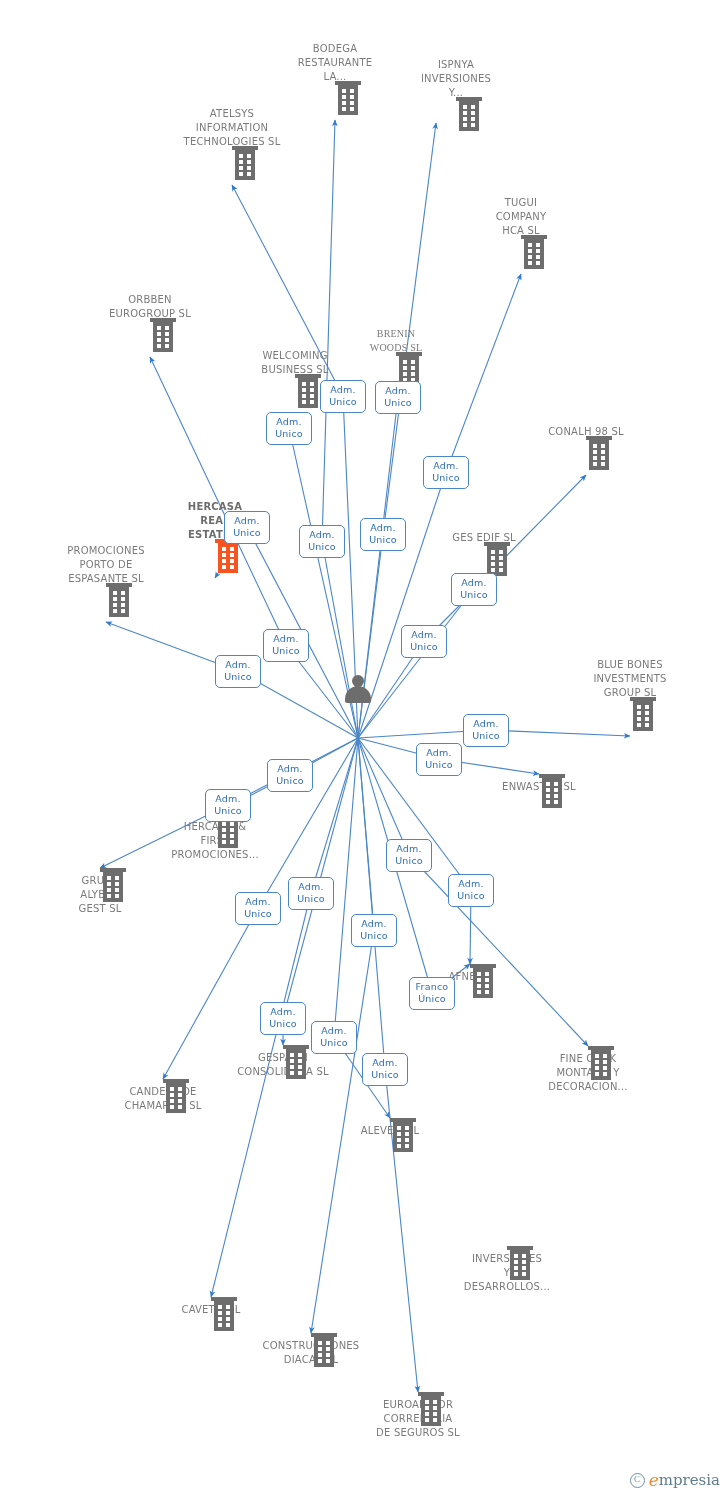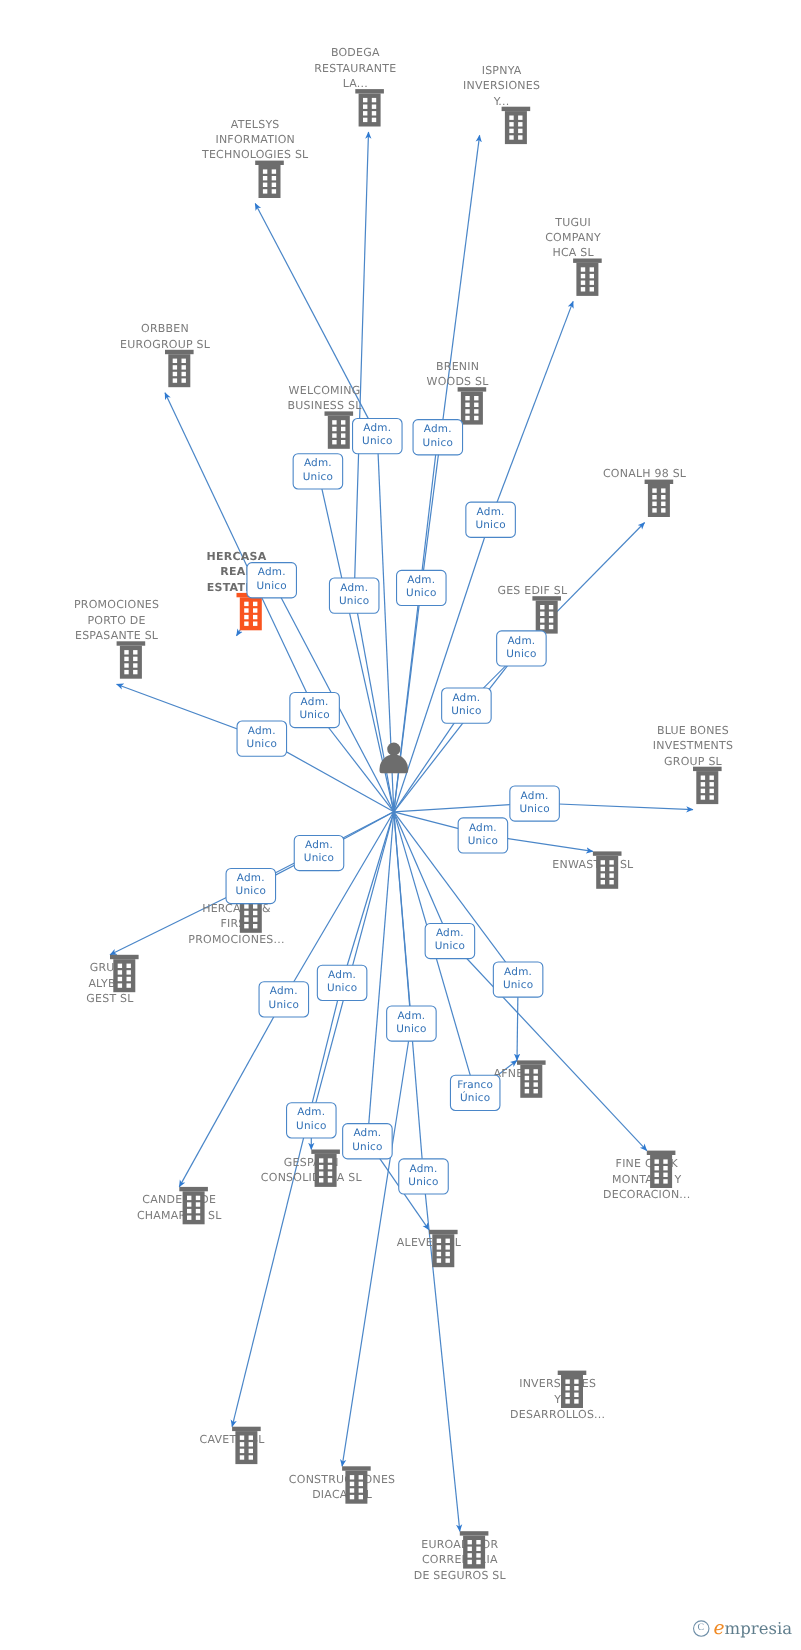--- a/index.html
+++ b/index.html
@@ -111,37 +111,37 @@
         <line x1="432" y1="993" x2="470" y2="964" marker-end="url(#arw)"></line>
         <line x1="358" y1="738" x2="283" y2="1018"></line>
         <line x1="283" y1="1018" x2="283" y2="1045" marker-end="url(#arw)"></line>
         <line x1="358" y1="738" x2="334" y2="1037"></line>
         <line x1="334" y1="1037" x2="390" y2="1118" marker-end="url(#arw)"></line>
         <line x1="358" y1="738" x2="385" y2="1069"></line>
         <line x1="385" y1="1069" x2="418" y2="1392" marker-end="url(#arw)"></line>
       </g>
   </svg>
   <div id="nodes">
-      <div class="node capabove" style="left: 323px; top: 42px;"><div class="caption">BODEGA
+      <div class="node capabove" style="left: 335px; top: 42px;"><div class="caption">BODEGA
 RESTAURANTE
 LA...</div><span class="bldg"><span class="body"></span><span class="base"></span><span class="w" style="left: 7px; top: 4px;"></span><span class="w" style="left: 15px; top: 4px;"></span><span class="w" style="left: 7px; top: 10px;"></span><span class="w" style="left: 15px; top: 10px;"></span><span class="w" style="left: 7px; top: 16px;"></span><span class="w" style="left: 15px; top: 16px;"></span><span class="w" style="left: 7px; top: 22px;"></span><span class="w" style="left: 15px; top: 22px;"></span></span></div>
       <div class="node capabove" style="left: 456px; top: 45px; margin-top: 13px;"><div class="caption">ISPNYA
 INVERSIONES
 Y...</div><span class="bldg"><span class="body"></span><span class="base"></span><span class="w" style="left: 7px; top: 4px;"></span><span class="w" style="left: 15px; top: 4px;"></span><span class="w" style="left: 7px; top: 10px;"></span><span class="w" style="left: 15px; top: 10px;"></span><span class="w" style="left: 7px; top: 16px;"></span><span class="w" style="left: 15px; top: 16px;"></span><span class="w" style="left: 7px; top: 22px;"></span><span class="w" style="left: 15px; top: 22px;"></span></span></div>
       <div class="node capabove" style="left: 232px; top: 107px;"><div class="caption">ATELSYS
 INFORMATION
 TECHNOLOGIES SL</div><span class="bldg"><span class="body"></span><span class="base"></span><span class="w" style="left: 7px; top: 4px;"></span><span class="w" style="left: 15px; top: 4px;"></span><span class="w" style="left: 7px; top: 10px;"></span><span class="w" style="left: 15px; top: 10px;"></span><span class="w" style="left: 7px; top: 16px;"></span><span class="w" style="left: 15px; top: 16px;"></span><span class="w" style="left: 7px; top: 22px;"></span><span class="w" style="left: 15px; top: 22px;"></span></span></div>
       <div class="node capabove" style="left: 521px; top: 196px;"><div class="caption">TUGUI
 COMPANY
 HCA SL</div><span class="bldg"><span class="body"></span><span class="base"></span><span class="w" style="left: 7px; top: 4px;"></span><span class="w" style="left: 15px; top: 4px;"></span><span class="w" style="left: 7px; top: 10px;"></span><span class="w" style="left: 15px; top: 10px;"></span><span class="w" style="left: 7px; top: 16px;"></span><span class="w" style="left: 15px; top: 16px;"></span><span class="w" style="left: 7px; top: 22px;"></span><span class="w" style="left: 15px; top: 22px;"></span></span></div>
       <div class="node capabove" style="left: 150px; top: 293px;"><div class="caption">ORBBEN
 EUROGROUP SL</div><span class="bldg"><span class="body"></span><span class="base"></span><span class="w" style="left: 7px; top: 4px;"></span><span class="w" style="left: 15px; top: 4px;"></span><span class="w" style="left: 7px; top: 10px;"></span><span class="w" style="left: 15px; top: 10px;"></span><span class="w" style="left: 7px; top: 16px;"></span><span class="w" style="left: 15px; top: 16px;"></span><span class="w" style="left: 7px; top: 22px;"></span><span class="w" style="left: 15px; top: 22px;"></span></span></div>
       <div class="node capabove" style="left: 295px; top: 349px;"><div class="caption">WELCOMING
 BUSINESS SL</div><span class="bldg"><span class="body"></span><span class="base"></span><span class="w" style="left: 7px; top: 4px;"></span><span class="w" style="left: 15px; top: 4px;"></span><span class="w" style="left: 7px; top: 10px;"></span><span class="w" style="left: 15px; top: 10px;"></span><span class="w" style="left: 7px; top: 16px;"></span><span class="w" style="left: 15px; top: 16px;"></span><span class="w" style="left: 7px; top: 22px;"></span><span class="w" style="left: 15px; top: 22px;"></span></span></div>
-      <div class="node capabove" style="left: 416px; top: 327px;"><div class="caption">BRENIN
+      <div class="node capabove" style="left: 396px; top: 327px; font-family: Liberation Serif, serif;"><div class="caption">BRENIN
 WOODS SL</div><span class="bldg"><span class="body"></span><span class="base"></span><span class="w" style="left: 7px; top: 4px;"></span><span class="w" style="left: 15px; top: 4px;"></span><span class="w" style="left: 7px; top: 10px;"></span><span class="w" style="left: 15px; top: 10px;"></span><span class="w" style="left: 7px; top: 16px;"></span><span class="w" style="left: 15px; top: 16px;"></span><span class="w" style="left: 7px; top: 22px;"></span><span class="w" style="left: 15px; top: 22px;"></span></span></div>
       <div class="node capabove" style="left: 586px; top: 425px;"><div class="caption">CONALH 98  SL</div><span class="bldg"><span class="body"></span><span class="base"></span><span class="w" style="left: 7px; top: 4px;"></span><span class="w" style="left: 15px; top: 4px;"></span><span class="w" style="left: 7px; top: 10px;"></span><span class="w" style="left: 15px; top: 10px;"></span><span class="w" style="left: 7px; top: 16px;"></span><span class="w" style="left: 15px; top: 16px;"></span><span class="w" style="left: 7px; top: 22px;"></span><span class="w" style="left: 15px; top: 22px;"></span></span></div>
       <div class="node capabove" style="left: 484px; top: 531px;"><div class="caption">GES EDIF SL</div><span class="bldg"><span class="body"></span><span class="base"></span><span class="w" style="left: 7px; top: 4px;"></span><span class="w" style="left: 15px; top: 4px;"></span><span class="w" style="left: 7px; top: 10px;"></span><span class="w" style="left: 15px; top: 10px;"></span><span class="w" style="left: 7px; top: 16px;"></span><span class="w" style="left: 15px; top: 16px;"></span><span class="w" style="left: 7px; top: 22px;"></span><span class="w" style="left: 15px; top: 22px;"></span></span></div>
       <div class="node capabove focus" style="left: 215px; top: 500px;"><div class="caption">HERCASA
 REAL
 ESTATE...</div><span class="bldg"><span class="body"></span><span class="base"></span><span class="w" style="left: 7px; top: 4px;"></span><span class="w" style="left: 15px; top: 4px;"></span><span class="w" style="left: 7px; top: 10px;"></span><span class="w" style="left: 15px; top: 10px;"></span><span class="w" style="left: 7px; top: 16px;"></span><span class="w" style="left: 15px; top: 16px;"></span><span class="w" style="left: 7px; top: 22px;"></span><span class="w" style="left: 15px; top: 22px;"></span></span></div>
       <div class="node capabove" style="left: 106px; top: 544px;"><div class="caption">PROMOCIONES
 PORTO DE
 ESPASANTE SL</div><span class="bldg"><span class="body"></span><span class="base"></span><span class="w" style="left: 7px; top: 4px;"></span><span class="w" style="left: 15px; top: 4px;"></span><span class="w" style="left: 7px; top: 10px;"></span><span class="w" style="left: 15px; top: 10px;"></span><span class="w" style="left: 7px; top: 16px;"></span><span class="w" style="left: 15px; top: 16px;"></span><span class="w" style="left: 7px; top: 22px;"></span><span class="w" style="left: 15px; top: 22px;"></span></span></div>
       <div class="node capabove" style="left: 630px; top: 658px;"><div class="caption">BLUE BONES

